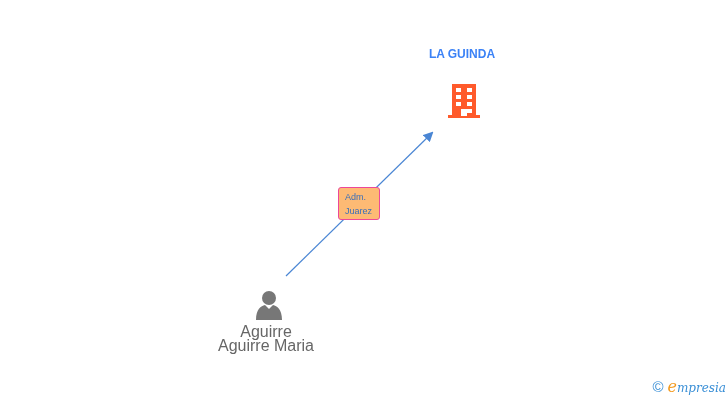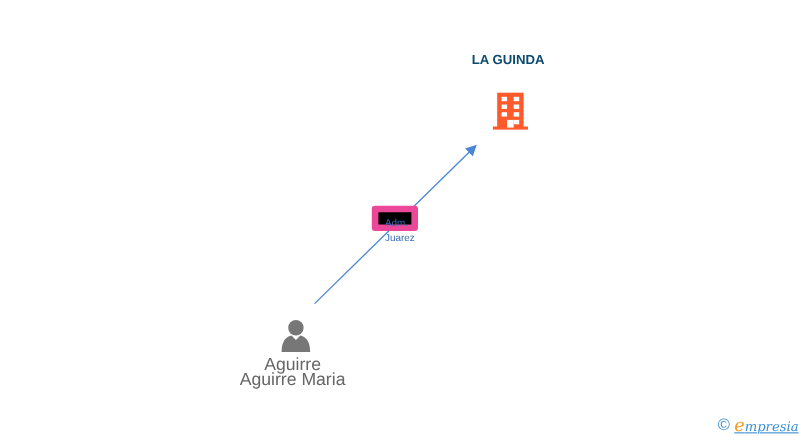--- a/index.html
+++ b/index.html
@@ -4,41 +4,41 @@
 <style>
   html, body { margin: 0; padding: 0; }
   body {
     width: 728px; height: 400px; position: relative; overflow: hidden;
     background: #ffffff;
     font-family: "Liberation Sans", "DejaVu Sans", sans-serif;
   }
   .canvas { position: absolute; left: 0; top: 0; width: 728px; height: 400px; }
   .company-label {
     position: absolute; left: 402px; top: 47px; width: 120px;
-    text-align: center; font-size: 12px; font-weight: bold; color: #0c4a6e;
+    text-align: center; font-size: 12px; font-weight: bold; color: #3b82f6;
     line-height: 15px;
   }
   .company-icon { position: absolute; left: 448px; top: 84px; width: 32px; height: 34px; }
   .person-icon { position: absolute; left: 254px; top: 290px; width: 30px; height: 30px; }
   .person-label {
     position: absolute; left: 206px; top: 325px; width: 120px;
     text-align: center; font-size: 16px; color: #666666; line-height: 14px;
   }
   .role-box {
-    position: absolute; left: 338px; top: 187px; width: 42px; height: 23px;
-    border: 6px solid #ec4899; border-radius: 3px; background: #000000;
+    position: absolute; left: 338px; top: 187px; width: 42px; height: 33px;
+    border: 1px solid #ec4899; border-radius: 3px; background: #fdba74;
     font-size: 9px; color: #3a6fb8; line-height: 14px;
     box-sizing: border-box; padding: 2px 0 0 6px;
   }
   .footer {
     position: absolute; right: 2px; bottom: 4px; font-size: 13px;
     display: flex; align-items: center; gap: 4px;
   }
   .copy { color: #3a8fd6; font-size: 15px; }
-  .brand { color: #3a8fd6; font-family: "DejaVu Serif", serif; font-style: italic; font-size: 12px; text-decoration: underline; }
+  .brand { color: #3a8fd6; font-family: "DejaVu Serif", serif; font-style: italic; font-size: 12px; }
   .brand-e { color: #f39a1e; font-size: 16px; }
 </style>
 </head>
 <body>
 
 <svg class="canvas" viewBox="0 0 728 400">
   <defs>
     <marker id="arrow" markerWidth="10" markerHeight="10" refX="8" refY="5" orient="auto" markerUnits="userSpaceOnUse">
       <path d="M0,0 L10,5 L0,10 z" fill="#4a86d4"></path>
     </marker>

